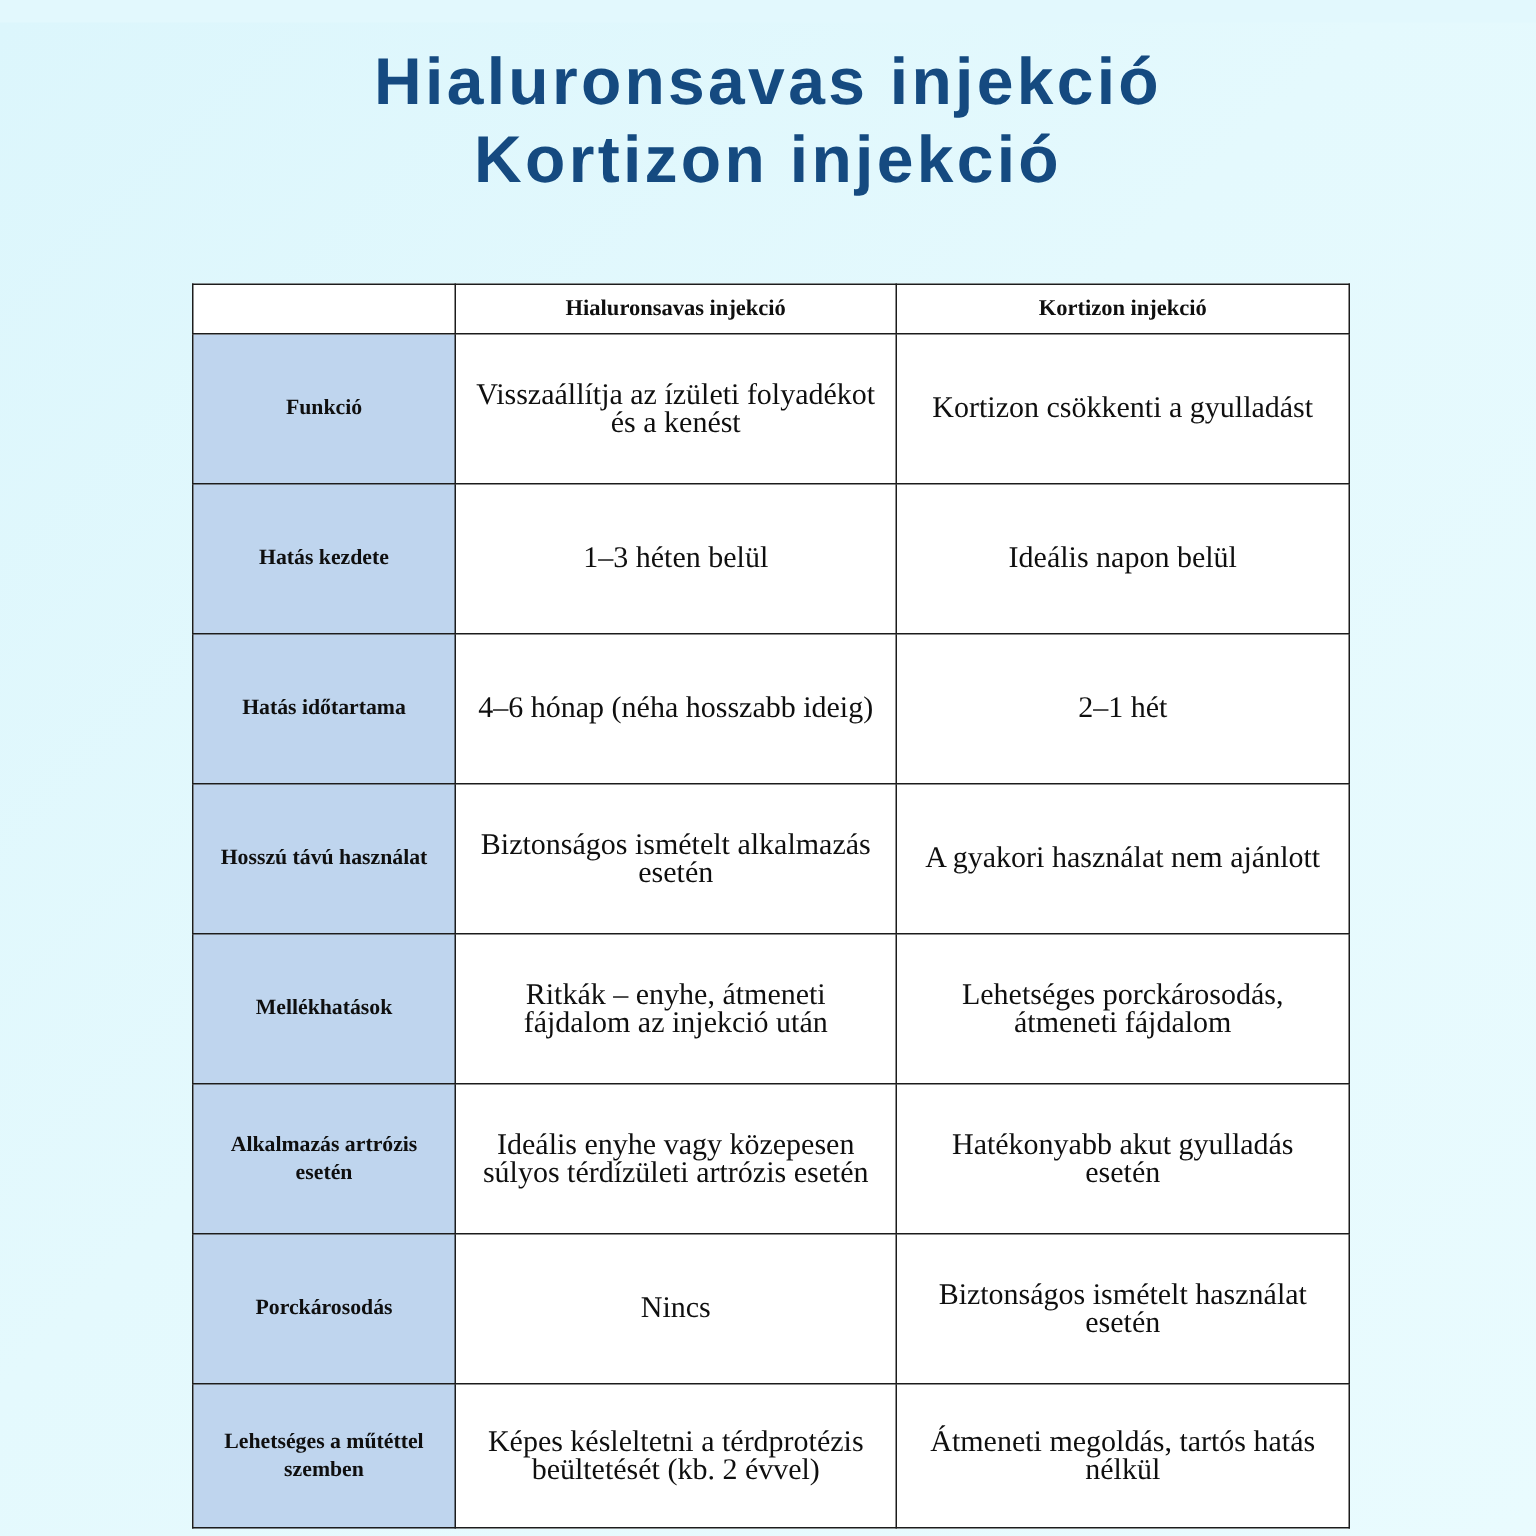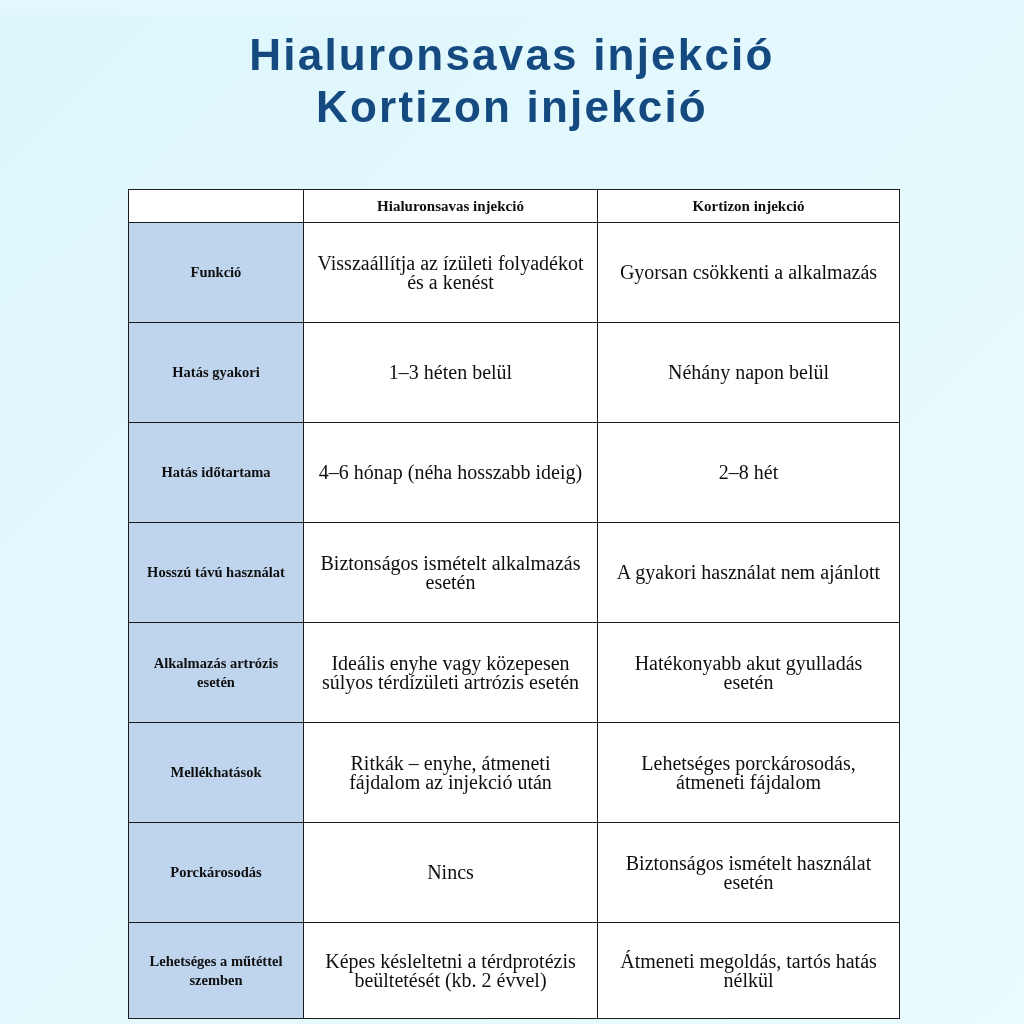--- a/index.html
+++ b/index.html
@@ -119,46 +119,46 @@
         <tr>
           <th class="blank"></th>
           <th>Hialuronsavas injekció</th>
           <th>Kortizon injekció</th>
         </tr>
       </thead>
       <tbody>
         <tr>
           <td class="rowlabel">Funkció</td>
           <td>Visszaállítja az ízületi folyadékot és a kenést</td>
-          <td>Gyorsan csökkenti a alkalmazás</td>
+          <td>Kortizon csökkenti a gyulladást</td>
         </tr>
         <tr>
-          <td class="rowlabel">Hatás gyakori</td>
+          <td class="rowlabel">Hatás kezdete</td>
           <td>1–3 héten belül</td>
-          <td>Néhány napon belül</td>
+          <td>Ideális napon belül</td>
         </tr>
         <tr>
           <td class="rowlabel">Hatás időtartama</td>
           <td>4–6 hónap (néha hosszabb ideig)</td>
-          <td>2–8 hét</td>
+          <td>2–1 hét</td>
         </tr>
         <tr>
           <td class="rowlabel">Hosszú távú használat</td>
           <td>Biztonságos ismételt alkalmazás esetén</td>
           <td>A gyakori használat nem ajánlott</td>
         </tr>
         <tr>
+          <td class="rowlabel">Mellékhatások</td>
+          <td>Ritkák – enyhe, átmeneti fájdalom az injekció után</td>
+          <td>Lehetséges porckárosodás, átmeneti fájdalom</td>
+        </tr>
+        <tr>
           <td class="rowlabel">Alkalmazás artrózis esetén</td>
           <td>Ideális enyhe vagy közepesen súlyos térdízületi artrózis esetén</td>
           <td>Hatékonyabb akut gyulladás esetén</td>
-        </tr>
-        <tr>
-          <td class="rowlabel">Mellékhatások</td>
-          <td>Ritkák – enyhe, átmeneti fájdalom az injekció után</td>
-          <td>Lehetséges porckárosodás, átmeneti fájdalom</td>
         </tr>
         <tr>
           <td class="rowlabel">Porckárosodás</td>
           <td>Nincs</td>
           <td>Biztonságos ismételt használat esetén</td>
         </tr>
         <tr class="last">
           <td class="rowlabel">Lehetséges a műtéttel szemben</td>
           <td>Képes késleltetni a térdprotézis beültetését (kb. 2 évvel)</td>
           <td>Átmeneti megoldás, tartós hatás nélkül</td>

